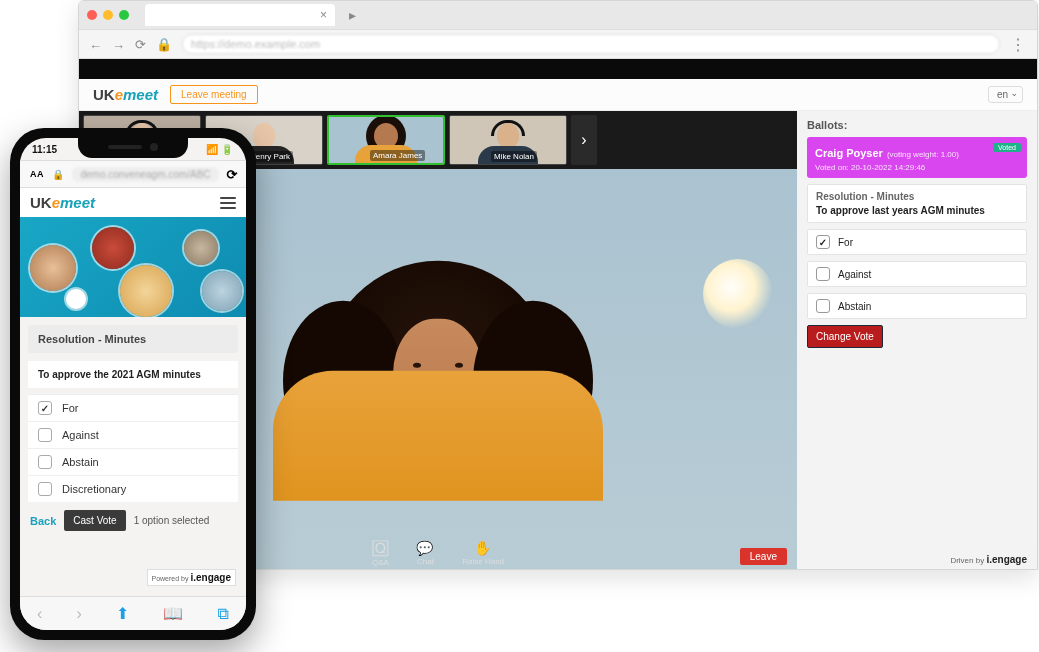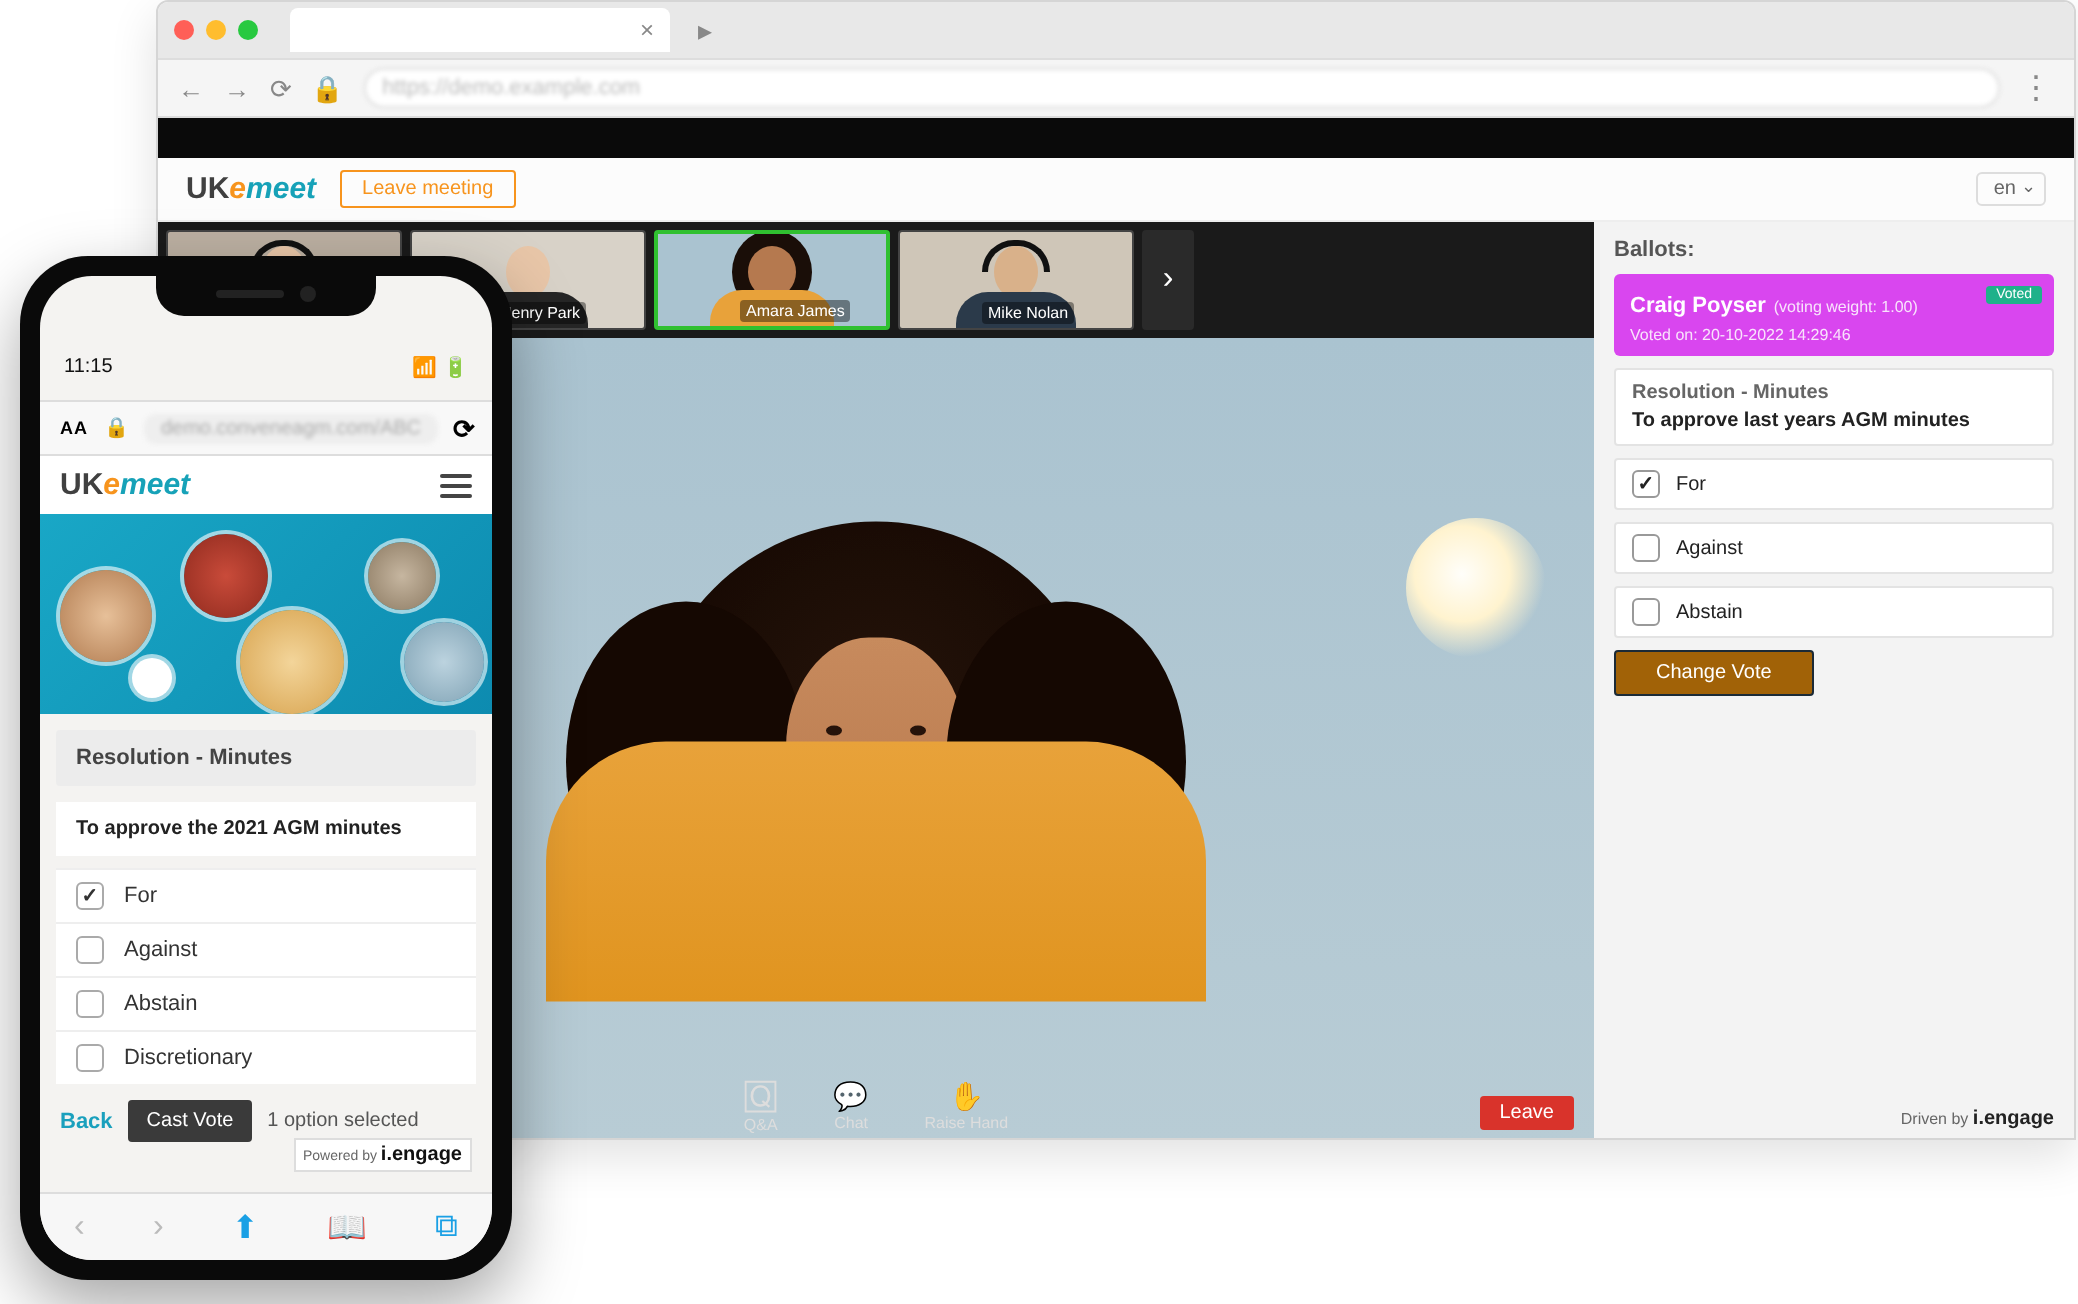--- a/index.html
+++ b/index.html
@@ -66,38 +66,38 @@
   .vc-wt{font-size:8px; opacity:.85; margin-left:4px;}
   .vc-time{font-size:8px; opacity:.85; margin-top:2px;}
   .voted-badge{position:absolute; right:6px; top:6px; background:#1fb18a; color:#fff; font-size:7px; padding:1px 5px; border-radius:2px;}
   .panel{background:#fff; border:1px solid #e3e3e3; border-radius:2px; padding:6px 8px;}
   .panel .title{font-size:10px; color:#666; font-weight:600;}
   .panel .desc{font-size:10px; color:#222; font-weight:700; margin-top:3px;}
   .opt-row{background:#fff; border:1px solid #e3e3e3; border-radius:2px; padding:5px 8px; display:flex; align-items:center; gap:8px;}
   .chk{width:14px; height:14px; border:1px solid #999; border-radius:3px; display:flex; align-items:center; justify-content:center; font-size:10px; color:#222;}
   .chk.checked:after{content:"✓"; font-weight:900;}
   .opt-lbl{font-size:10px; color:#222;}
-  .change-btn{background:#a16207; color:#fff; font-size:10px; border:1px solid #1b2a36; padding:5px 20px; border-radius:2px; cursor:pointer; align-self:flex-start;}
+  .change-btn{background:#b91c1c; color:#fff; font-size:10px; border:1px solid #1b2a36; padding:5px 8px; border-radius:2px; cursor:pointer; align-self:flex-start;}
   .success-msg{background:#1fb18a; color:#fff; font-size:10px; padding:7px 10px; border-radius:2px;}
   .driven{position:absolute; right:10px; bottom:6px; font-size:8px; color:#666; text-align:right; line-height:1;}
   .driven b{color:#222; font-size:10px;}
 
   
   .phone{
     position:absolute; left:10px; top:128px;
     width:246px; height:512px;
     background:#0a0a0a; border-radius:34px; padding:10px;
     box-shadow: 0 14px 34px rgba(0,0,0,0.35);
     z-index:10;
   }
   .notch{position:absolute; top:8px; left:50%; transform:translateX(-50%); width:110px; height:22px; background:#0a0a0a; border-radius:0 0 14px 14px; z-index:3; display:flex; align-items:center; justify-content:center; gap:8px;}
   .notch .spk{width:34px;height:4px;background:#222;border-radius:2px;}
   .notch .cam{width:8px;height:8px;background:#222;border-radius:50%;}
   .screen{width:100%; height:100%; background:#f4f3f1; border-radius:26px; overflow:hidden; position:relative;}
-  .ph-status{height:22px; display:flex; justify-content:space-between; align-items:flex-start; padding:0 12px; font-size:10px; font-weight:400; color:#111;margin-top:40px;}
+  .ph-status{height:22px; display:flex; justify-content:space-between; align-items:center; padding:0 12px; font-size:10px; font-weight:700; color:#111;}
   .ph-addr{height:28px; border-top:1px solid #ddd; border-bottom:1px solid #ddd; background:#f8f8f8; display:flex; align-items:center; padding:0 10px; gap:8px; font-size:10px;}
   .ph-addr .aa{font-size:9px; font-weight:700; letter-spacing:.5px;}
   .ph-addr .url{flex:1; background:#eee; border-radius:6px; padding:2px 8px; color:#aaa; filter:blur(1px);}
   .ph-addr .reload{font-size:13px; font-weight:700;}
   .ph-logo-row{display:flex; align-items:center; justify-content:space-between; padding:6px 10px; background:#fff;}
   .hamb{display:flex; flex-direction:column; gap:3px;}
   .hamb span{width:16px; height:2px; background:#444; border-radius:1px;}
   .ph-hero{height:100px; background:linear-gradient(135deg,#19a7c6,#0d8bb0); position:relative; overflow:hidden;}
   .bubble{position:absolute; background:#fff; border-radius:50%; box-shadow:0 0 0 2px rgba(255,255,255,.6);}
   .b1{width:46px;height:46px;left:10px;top:28px;background:radial-gradient(circle,#e7c099,#b07a4f);}

